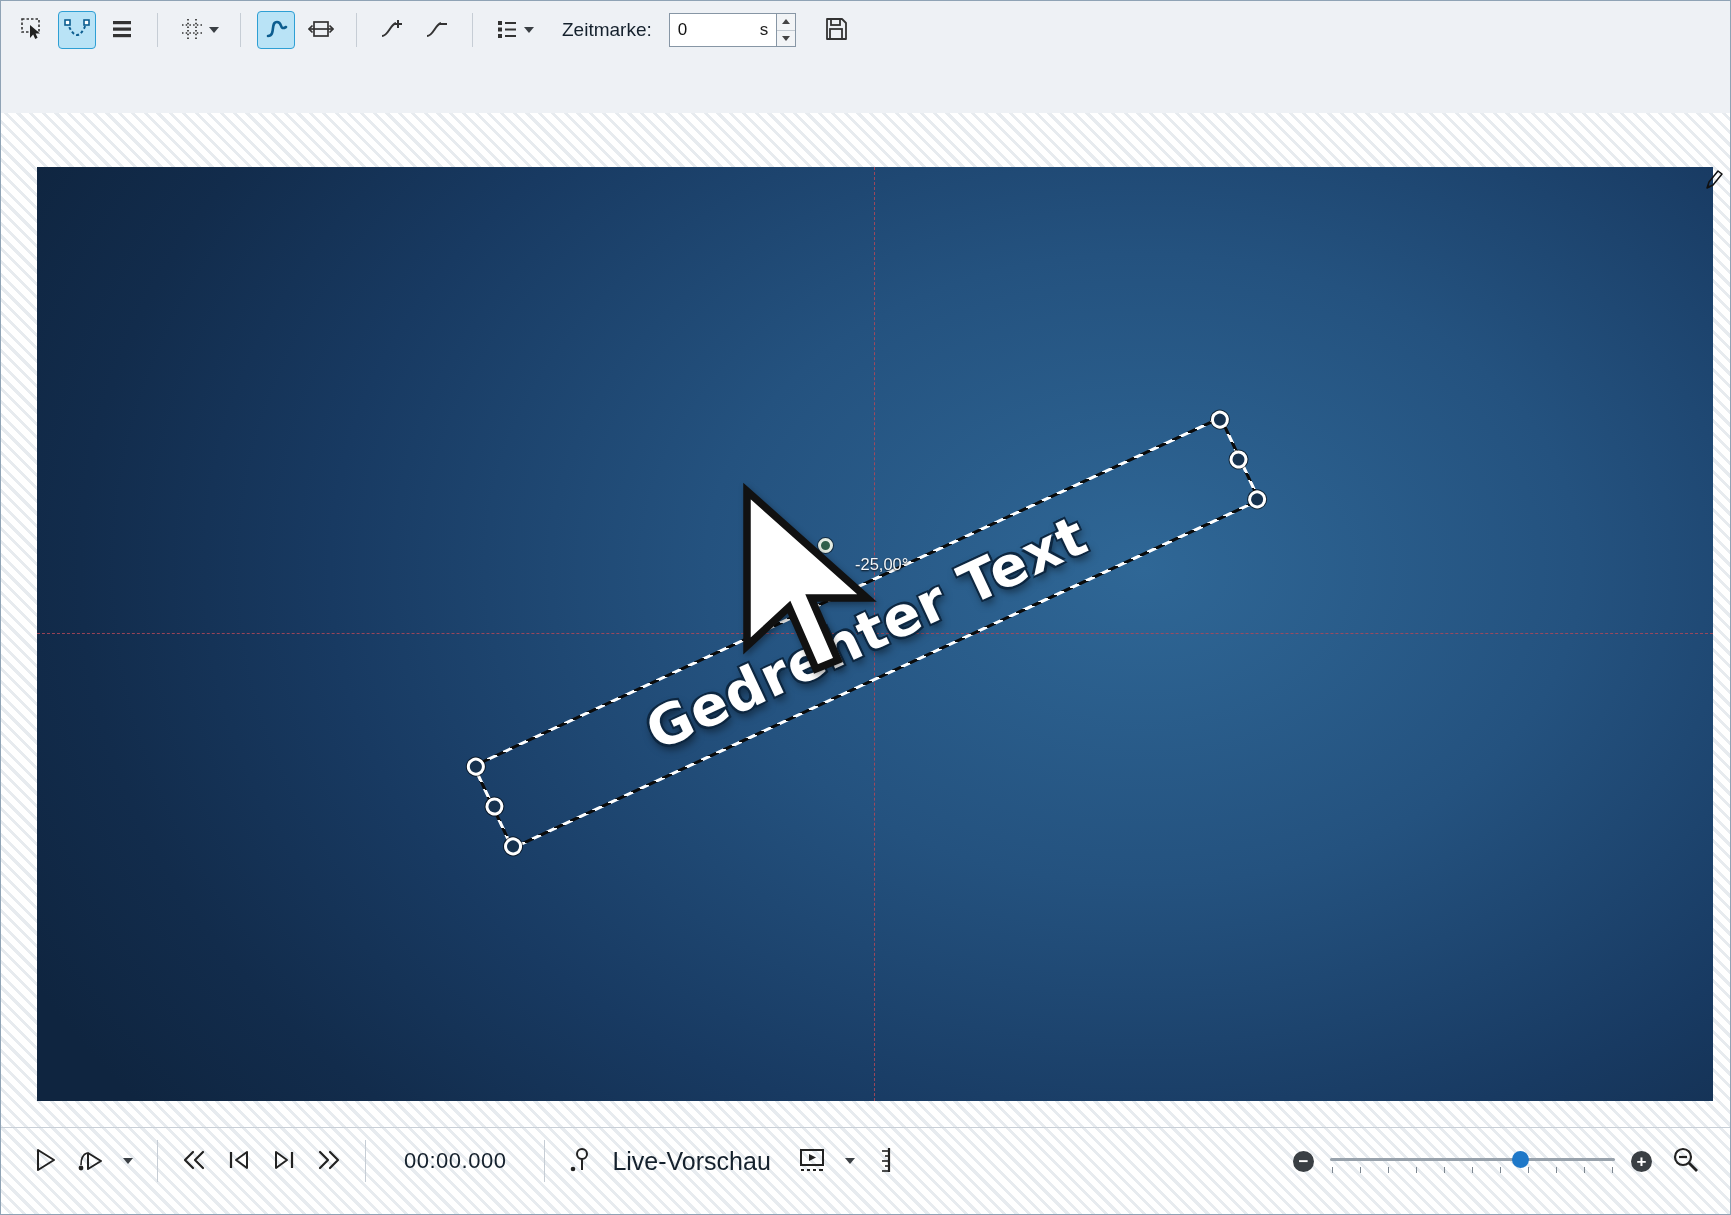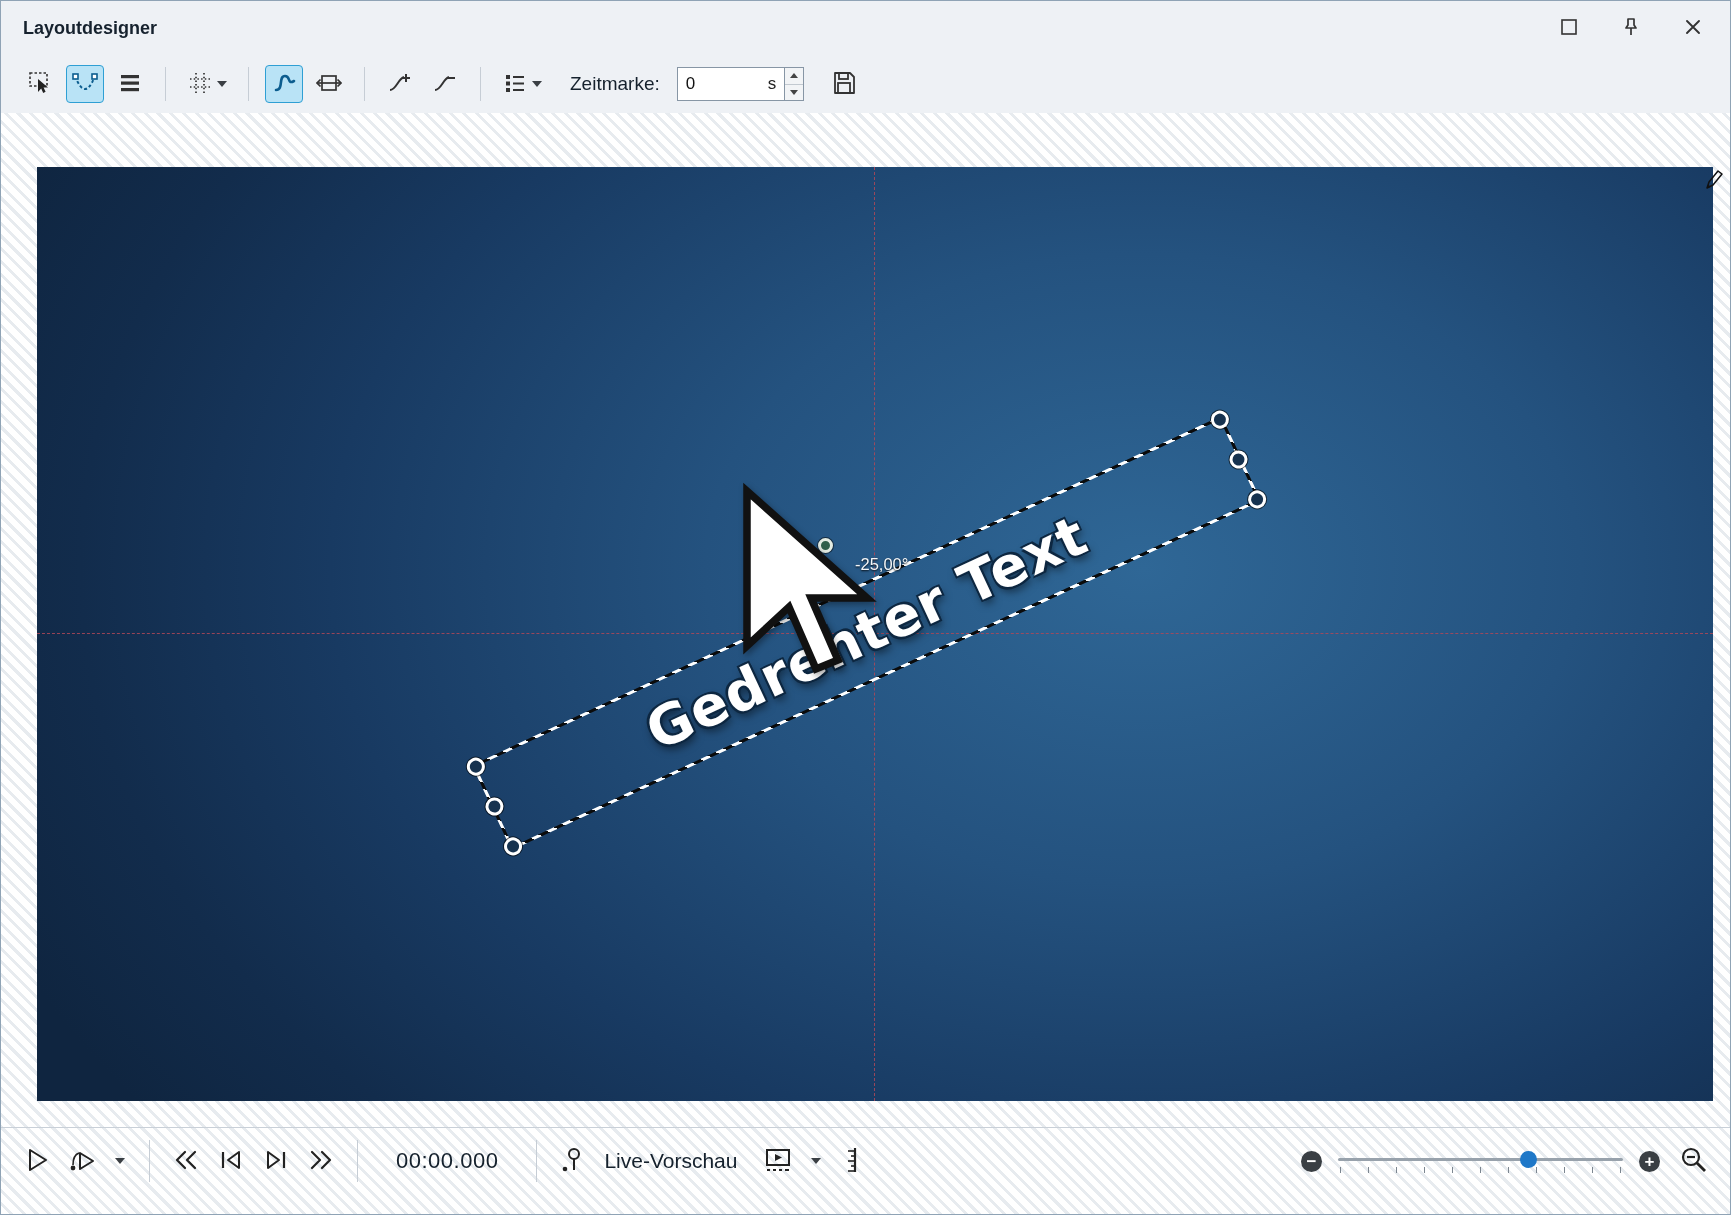--- a/index.html
+++ b/index.html
@@ -9,21 +9,21 @@
     border:1px solid #8fa3b5; background:#eef1f5;
     font-family:"Liberation Sans", sans-serif; overflow:hidden;
   }
   
   .titlebar { height:54px; display:flex; align-items:center; padding:0 22px; background:#eef1f5; }
   .title { font-size:18px; font-weight:bold; color:#16222e; }
   .win-controls { margin-left:auto; display:flex; gap:32px; align-items:center; }
   .win-btn { width:30px; height:30px; display:flex; align-items:center; justify-content:center;
              background:none; border:none; padding:0; cursor:default; }
   
-  .toolbar { height:58px; display:flex; align-items:center; padding:0 20px; gap:7px; background:#eef1f5; }
+  .toolbar { height:58px; display:flex; align-items:center; padding:0 12px; gap:7px; background:#eef1f5; }
   .tbtn { height:38px; min-width:38px; border-radius:4px; display:flex; align-items:center; justify-content:center;
           gap:4px; border:1px solid transparent; background:transparent; padding:0 4px; }
   .tbtn.active { background:#b9e3f6; border-color:#2e9fd4; }
   .sep-v { width:1px; height:34px; background:#c6cdd5; margin:0 9px; }
   .dd { width:0; height:0; border-left:5px solid transparent; border-right:5px solid transparent; border-top:6px solid #3a3f44; }
   .zeit-label { font-size:19px; color:#15212d; margin:0 10px 0 16px; }
   .zeit-box { display:flex; align-items:stretch; border:1px solid #8796a5; background:#fff; height:34px; }
   .zeit-input { border:none; outline:none; width:90px; font-size:17px; padding:0 8px; font-family:inherit; color:#111; }
   .zeit-unit { align-self:center; font-size:17px; color:#222; padding-right:8px; }
   .spin { display:flex; flex-direction:column; border-left:1px solid #8796a5; width:19px; }
@@ -47,65 +47,38 @@
             border:3px solid #fff; box-shadow:0 0 0 1px rgba(0,0,0,.6); transform:translate(-50%,-50%); }
   .h-tl{left:0;top:0} .h-tr{left:100%;top:0} .h-br{left:100%;top:100%} .h-bl{left:0;top:100%} .h-ml{left:0;top:50%} .h-mr{left:100%;top:50%}
   .pivot { position:absolute; left:781px; top:371px; width:15px; height:15px; border-radius:50%;
            border:3px solid #e3ece3; background:#30604a; box-shadow:0 0 0 1px rgba(0,0,0,.5); }
   .angle-label { position:absolute; left:818px; top:366px; font-size:16.5px; color:#f4f7fa; text-shadow:0 1px 2px rgba(0,0,0,.9);margin-top:22px; }
   .cursor-arrow { position:absolute; left:700px; top:314px; width:140px; z-index:40;
                   filter:drop-shadow(2px 3px 3px rgba(0,0,0,.35)); }
   .pen-corner { position:absolute; right:6px; top:56px; }
   
   .transport { position:absolute; left:0; right:0; top:1014px; height:67px; border-top:1px solid #c9d0d8;
-               display:flex; align-items:center; padding:0 18px; gap:9px; }
+               display:flex; align-items:center; padding:0 26px; gap:9px; }
   .ticon { width:36px; height:36px; display:flex; align-items:center; justify-content:center; background:none; border:none; padding:0; }
   .time { font-size:22px; color:#15212d; margin:0 20px; letter-spacing:.5px; }
-  .live-label { font-size:21px; color:#15212d; margin:0 14px 0 4px; }
+  .live-label { font-size:25px; color:#15212d; margin:0 14px 0 4px; }
   .zoom-group { margin-left:auto; display:flex; align-items:center; gap:16px; }
   .zoom-btn { width:21px; height:21px; border-radius:50%; background:#3a3f44; color:#fff; border:none; padding:0;
               font-size:17px; line-height:19px; text-align:center; font-weight:bold; }
   .slider { position:relative; width:285px; height:32px; }
   .slider-track { position:absolute; left:0; right:0; top:13px; height:3px; background:#98a2ac; border-radius:2px; }
   .slider-handle { position:absolute; left:64%; top:6px; width:17px; height:17px; border-radius:50%; background:#1f78c8; }
   .slider-ticks { position:absolute; left:2px; right:2px; top:22px; display:flex; justify-content:space-between; }
   .slider-ticks i { width:1px; height:6px; background:#7c8690; }
 </style>
 </head>
 <body>
 
 <div class="window">
 
-  <div class="titlebar">
-    <span class="title">Layoutdesigner</span>
-    <div class="win-controls">
-      <button class="win-btn">
-        <span>
-          <svg width="22" height="22" viewBox="0 0 22 22">
-              <rect x="4" y="4" width="14" height="14" fill="none" stroke="#333" stroke-width="1.6"></rect>
-            </svg>
-        </span>
-      </button>
-      <button class="win-btn">
-        <span>
-          <svg width="22" height="22" viewBox="0 0 22 22">
-              <path d="M8 3 H14 V9 L16 12 H6 L8 9 Z" fill="none" stroke="#333" stroke-width="1.7" stroke-linejoin="round"></path>
-              <line x1="11" y1="12" x2="11" y2="19" stroke="#333" stroke-width="1.7"></line>
-            </svg>
-        </span>
-      </button>
-      <button class="win-btn">
-        <span>
-          <svg width="22" height="22" viewBox="0 0 22 22">
-              <path d="M5 5 L17 17 M17 5 L5 17" stroke="#333" stroke-width="1.9" stroke-linecap="round"></path>
-            </svg>
-        </span>
-      </button>
-    </div>
-  </div>
 
   <div class="toolbar">
     <button class="tbtn">
       <span>
         <svg width="26" height="26" viewBox="0 0 26 26">
             <rect x="3" y="3" width="17" height="13" fill="none" stroke="#333" stroke-width="1.6" stroke-dasharray="2.5 2"></rect>
             <path d="M11 9 L11 22 L14.2 18.6 L16.2 23 L18.6 21.8 L16.6 17.6 L21 17.6 Z" fill="#222"></path>
           </svg>
       </span>
     </button>

